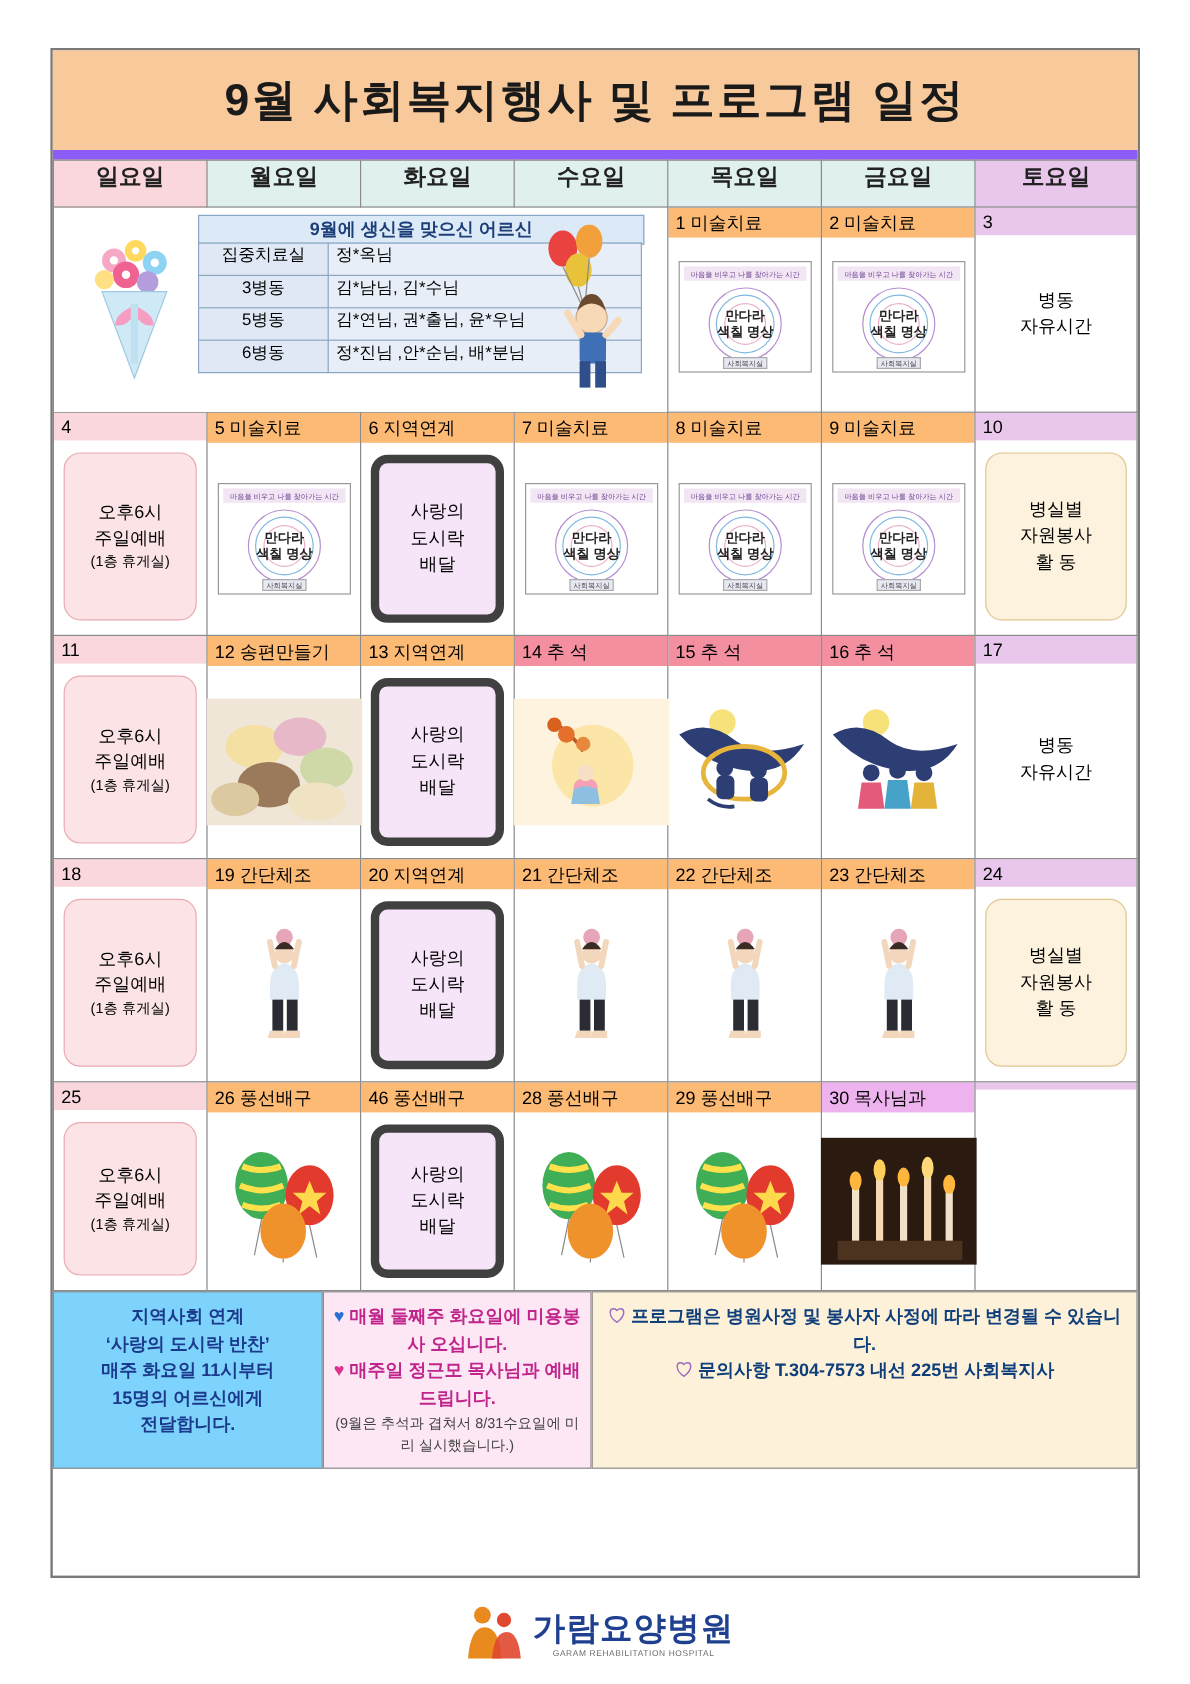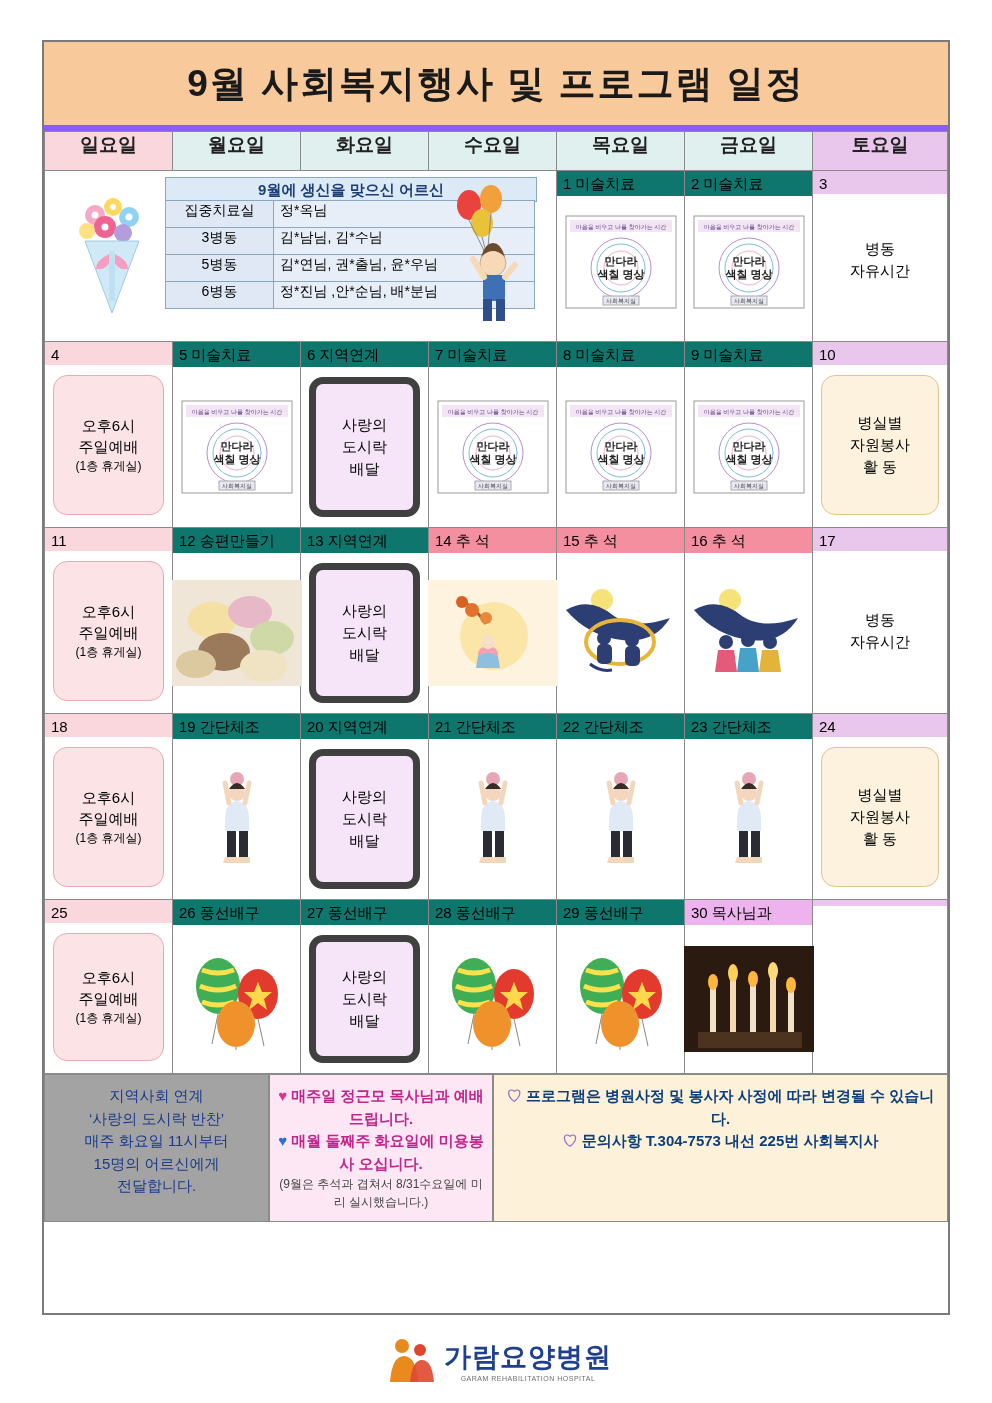--- a/index.html
+++ b/index.html
@@ -10,21 +10,21 @@
     color:#000;
     -webkit-font-smoothing:antialiased;
   }
   .page{position:relative;width:992px;height:1403px;box-sizing:border-box;}
   .frame{
     position:absolute;left:42px;top:40px;width:908px;height:1275px;
     border:2px solid #7a7a7a;box-sizing:border-box;background:#fff;
   }
   
   .title-bar{
-    height:83px;background:#f8c99a;border-bottom:6px solid #8b5cf6;
+    height:83px;background:#f8c99a;border-bottom:8px solid #8b5cf6;
     display:flex;align-items:center;justify-content:center;
   }
   .title-bar h1{
     margin:0;font-size:37px;font-weight:bold;letter-spacing:2px;color:#1a1a1a;
   }
   
   table.cal{
     width:100%;border-collapse:collapse;table-layout:fixed;
   }
   table.cal td,table.cal th{
@@ -36,21 +36,21 @@
   .dow.sun{background:#f9d7dd;color:#222;font-family:Liberation Mono, monospace;}
   .dow.week{background:#dff0ef;color:#222;}
   .dow.sat{background:#e9c7ec;color:#222;}
 
   .daynum{
     font-size:15px;padding:4px 5px 2px 6px;white-space:nowrap;
   }
   .daynum .n{font-weight:normal;}
   .daynum .lbl{margin-left:4px;}
   .cell-sun  .daynum{background:#f9d7dd;}
-  .cell-week .daynum{background:#0f766e;}
+  .cell-week .daynum{background:#fdba74;}
   .cell-sat  .daynum{background:#e9c7ec;}
   .cell-hol  .daynum{background:#f48fa0;}
   .cell-party .daynum{background:#eeb2ee;}
   .cell-body{height:160px;position:relative;}
   .cell-body.short{height:148px;}
 
   
   .box{
     position:absolute;left:8px;right:8px;top:10px;bottom:10px;
     border-radius:14px;display:flex;flex-direction:column;
@@ -84,21 +84,21 @@
   
   .pic{width:116px;height:104px;display:block;}
   .pic.wide{width:130px;height:106px;}
 
   
   .notes{display:flex;width:100%;box-sizing:border-box;}
   .note{
     border:1px solid #8a8a8a;box-sizing:border-box;
     font-size:15px;line-height:1.5;text-align:center;padding:10px 6px;
   }
-  .note1{width:225px;background:#a3a3a3;color:#1b3a8c;font-weight:normal;}
+  .note1{width:225px;background:#7dd3fc;color:#1b3a8c;font-weight:bold;}
   .note2{width:224px;background:#fde7f4;color:#c0258c;font-weight:bold;}
   .note3{flex:1;background:#fdf1da;color:#0f3f7a;font-weight:bold;}
   .note .tiny{font-size:12px;font-weight:normal;color:#444;}
   .heart{color:#e0318f;}
   .heart.o{color:#9d6cc0;}
 
   
   .logo-wrap{
     position:absolute;left:0;right:0;top:1320px;height:80px;
     display:flex;align-items:center;justify-content:center;
@@ -590,21 +590,21 @@
                 <path d="M30 24 q16 6 32 0 M28 40 q18 8 36 0 M30 56 q16 6 32 0" stroke="#ffe14c" stroke-width="5" fill="none"></path>
                 <ellipse cx="86" cy="48" rx="20" ry="25" fill="#e23b2e"></ellipse>
                 <path d="M86 36 l4 10 h10 l-8 7 3 11 -9 -7 -9 7 3 -11 -8 -7 h10z" fill="#ffd84c"></path>
                 <ellipse cx="64" cy="78" rx="19" ry="23" fill="#f0922b"></ellipse>
                 <path d="M46 68 L40 98 M86 73 L92 100 M64 101 L64 104" stroke="#888" fill="none"></path>
               </svg>
             </div>
           </div>
         </td>
         <td class="cell-week">
-          <div class="daynum"><span class="n">27</span><span class="lbl">풍선배구</span></div>
+          <div class="daynum"><span class="n">46</span><span class="lbl">풍선배구</span></div>
           <div class="cell-body short">
             <div class="box lav" style="white-space:pre-line">사랑의
 도시락
 배달</div>
           </div>
         </td>
         <td class="cell-week">
           <div class="daynum"><span class="n">28</span><span class="lbl">풍선배구</span></div>
           <div class="cell-body short">
             <div class="box plain">
@@ -665,22 +665,22 @@
     </tbody>
       </table>
 
     <div class="notes">
       <div class="note note1" style="white-space:pre-line">지역사회 연계
 ‘사랑의 도시락 반찬’
 매주 화요일 11시부터
 15명의 어르신에게
 전달합니다.</div>
       <div class="note note2">
+        <div><span class="heart" style="color:#2d6fd6">♥</span> <span>매월 둘째주 화요일에 미용봉사 오십니다.</span></div>
         <div><span class="heart">♥</span> <span>매주일 정근모 목사님과 예배드립니다.</span></div>
-        <div><span class="heart" style="color:#2d6fd6">♥</span> <span>매월 둘째주 화요일에 미용봉사 오십니다.</span></div>
         <div class="tiny">(9월은 추석과 겹쳐서 8/31수요일에 미리 실시했습니다.)</div>
       </div>
       <div class="note note3">
         <div><span class="heart o">♡</span> <span>프로그램은 병원사정 및 봉사자 사정에 따라 변경될 수 있습니다.</span></div>
         <div><span class="heart o">♡</span> <span>문의사항 T.304-7573 내선 225번 사회복지사</span></div>
       </div>
     </div>
   </div>
 
   <div class="logo-wrap">

